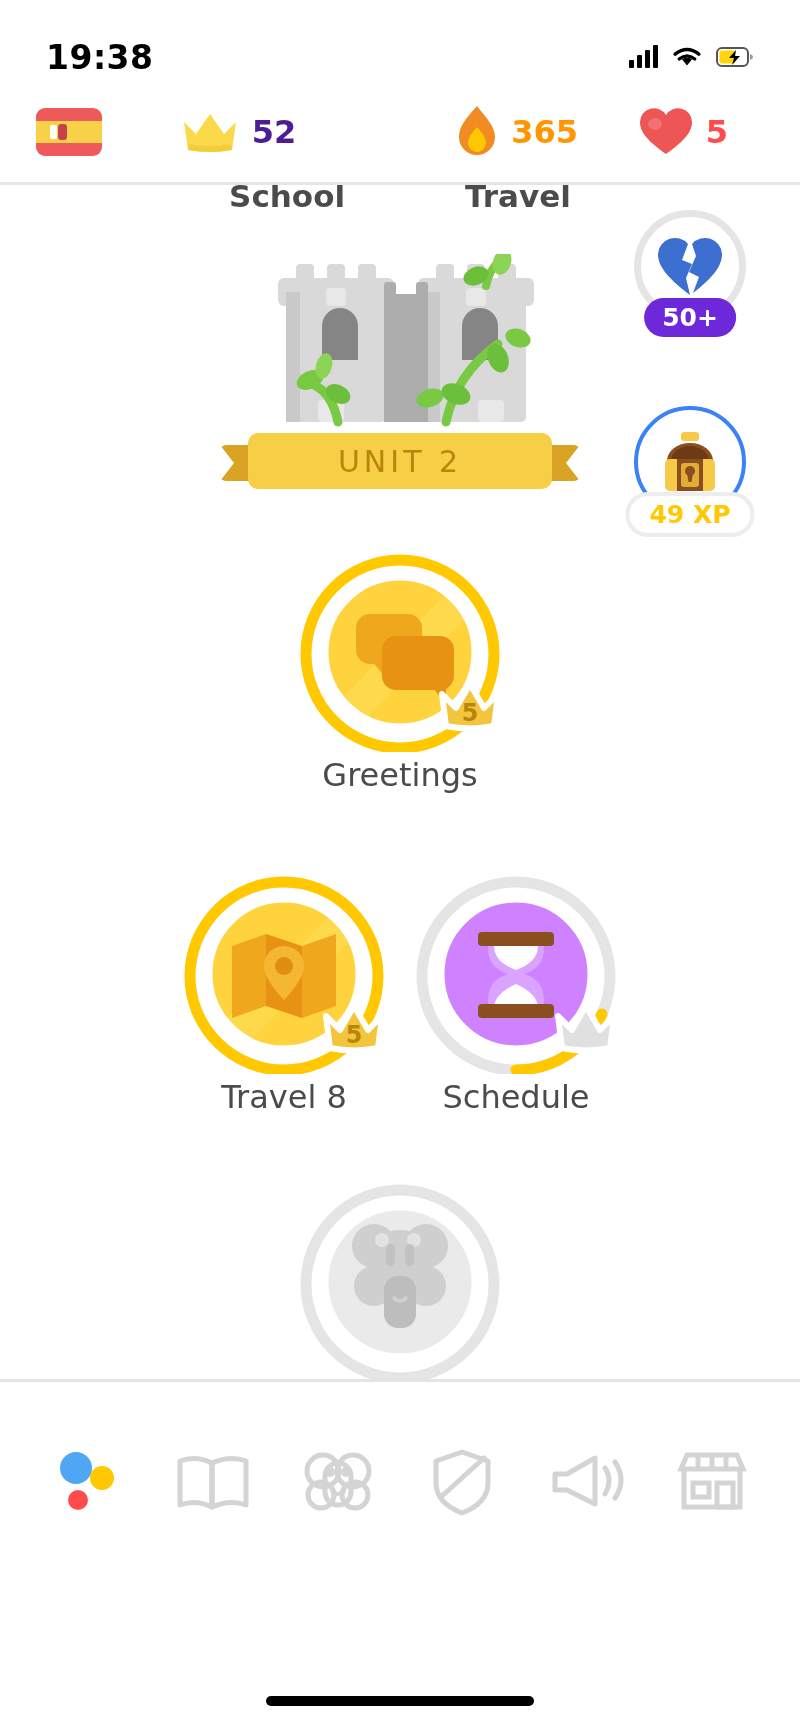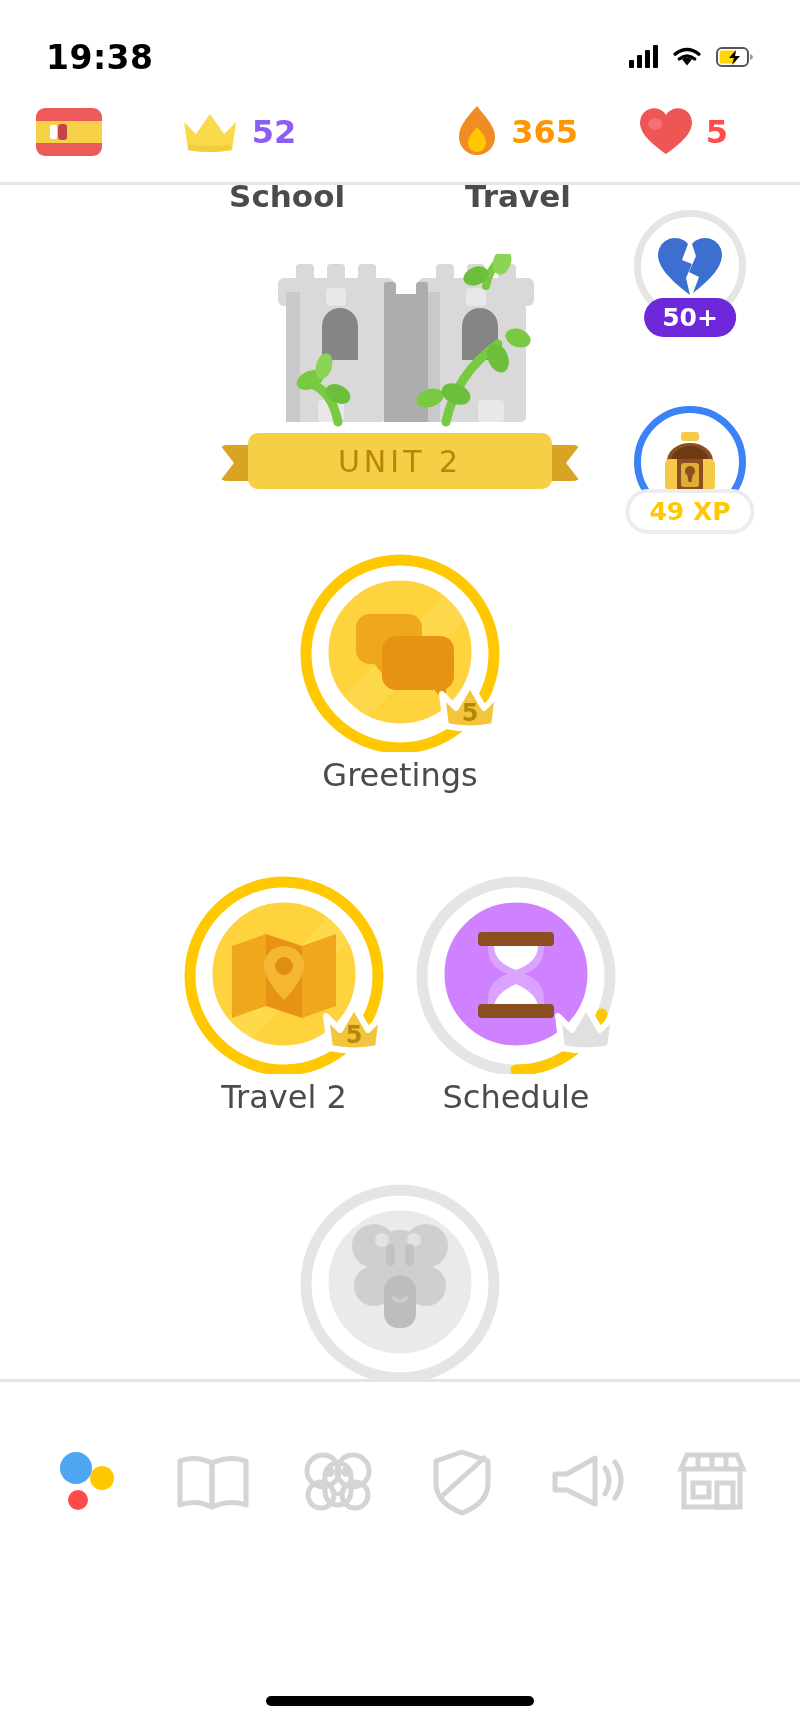--- a/index.html
+++ b/index.html
@@ -33,21 +33,21 @@
   .topbar {
     position: absolute; top: 82px; left: 0; width: 800px; height: 100px;
     display: flex; align-items: center; background: #fff; z-index: 40;
   }
   .stat { display: flex; align-items: center; gap: 12px; }
   .stat-flag { width: 128px; display: flex; justify-content: center; padding-left: 10px;}
   .stat-crown { width: 220px; justify-content: center; }
   .stat-streak { width: 230px; justify-content: flex-end; }
   .stat-hearts { width: 210px; justify-content: center; }
   .stat-val { font-size: 32px; font-weight: 800; font-family: "DejaVu Sans", sans-serif; }
-  .v-crown { color: #8b5cf6; text-align: right; }
+  .v-crown { color: #4c1d95; text-align: right; }
   .v-streak { color: #FF9600; }
   .v-hearts { color: #FF4B4B; }
 
   .topbar-divider {
     position: absolute; top: 182px; left: 0; width: 800px; height: 3px;
     background: #E5E5E5; z-index: 39;
   }
 
   
   .path {
@@ -84,21 +84,21 @@
     letter-spacing: 4px; font-family: "DejaVu Sans", sans-serif;
   }
 
   
   .rail { position: absolute; right: 10px; top: 28px; width: 200px; }
   .rail-btn {
     position: relative; width: 112px; height: 112px; border-radius: 50%;
     background: #fff; margin: 0 auto; display: flex; align-items: center; justify-content: center;
   }
   .rail-btn.gray  { border: 7px solid #E5E5E5; }
-  .rail-btn.gold  { border: 7px solid #3b82f6; }
+  .rail-btn.gold  { border: 4px solid #3b82f6; }
   .badge-50 {
     position: absolute; left: 50%; transform: translateX(-50%); bottom: -22px;
     background: #6d28d9; color: #fff; border-radius: 22px;
     padding: 5px 18px; font-size: 25px; font-weight: 800;
     font-family: "DejaVu Sans", sans-serif; white-space: nowrap;
   }
   .badge-xp {
     position: absolute; left: 50%; transform: translateX(-50%); bottom: -23px;
     background: #fff; border: 4px solid #EDEDED; border-radius: 24px;
     padding: 4px 20px; font-size: 25px; font-weight: 800; color: #FFC800;
@@ -340,21 +340,21 @@
             <path d="M100 72 a20 20 0 0 1 20 20 c0 14 -20 34 -20 34 s-20 -20 -20 -34 a20 20 0 0 1 20 -20 z" fill="#F5B731"></path>
             <circle cx="100" cy="92" r="9" fill="#E08E12"></circle>
           </svg>
           <div class="crown-badge">
             <svg width="68" height="58" viewBox="0 0 68 58">
               <path d="M6 18 L20 32 L34 8 L48 32 L62 18 L58 50 Q34 55 10 50 Z" fill="#F2C53D" stroke="#fff" stroke-width="6" stroke-linejoin="round"></path>
             </svg>
             <span class="crown-num">5</span>
           </div>
         </div>
-        <div class="node-label">Travel 2</div>
+        <div class="node-label">Travel 8</div>
       </div>
 
       <div class="node">
         <div class="node-circle">
           <svg width="200" height="200" viewBox="0 0 200 200">
             <circle cx="100" cy="102" r="94" fill="none" stroke="#E5E5E5" stroke-width="11"></circle>
             <path d="M100 196 A94 94 0 0 0 186 140" fill="none" stroke="#FFC800" stroke-width="11" stroke-linecap="round"></path>
             <circle cx="100" cy="100" r="76" fill="#CE82FF"></circle>
             <circle cx="100" cy="100" r="76" fill="none" stroke="#fff" stroke-width="9"></circle>
             <path d="M72 66 h56 v8 q0 20 -20 26 q20 6 20 26 v8 h-56 v-8 q0 -20 20 -26 q-20 -6 -20 -26 z" fill="#D9A3FF"></path>

